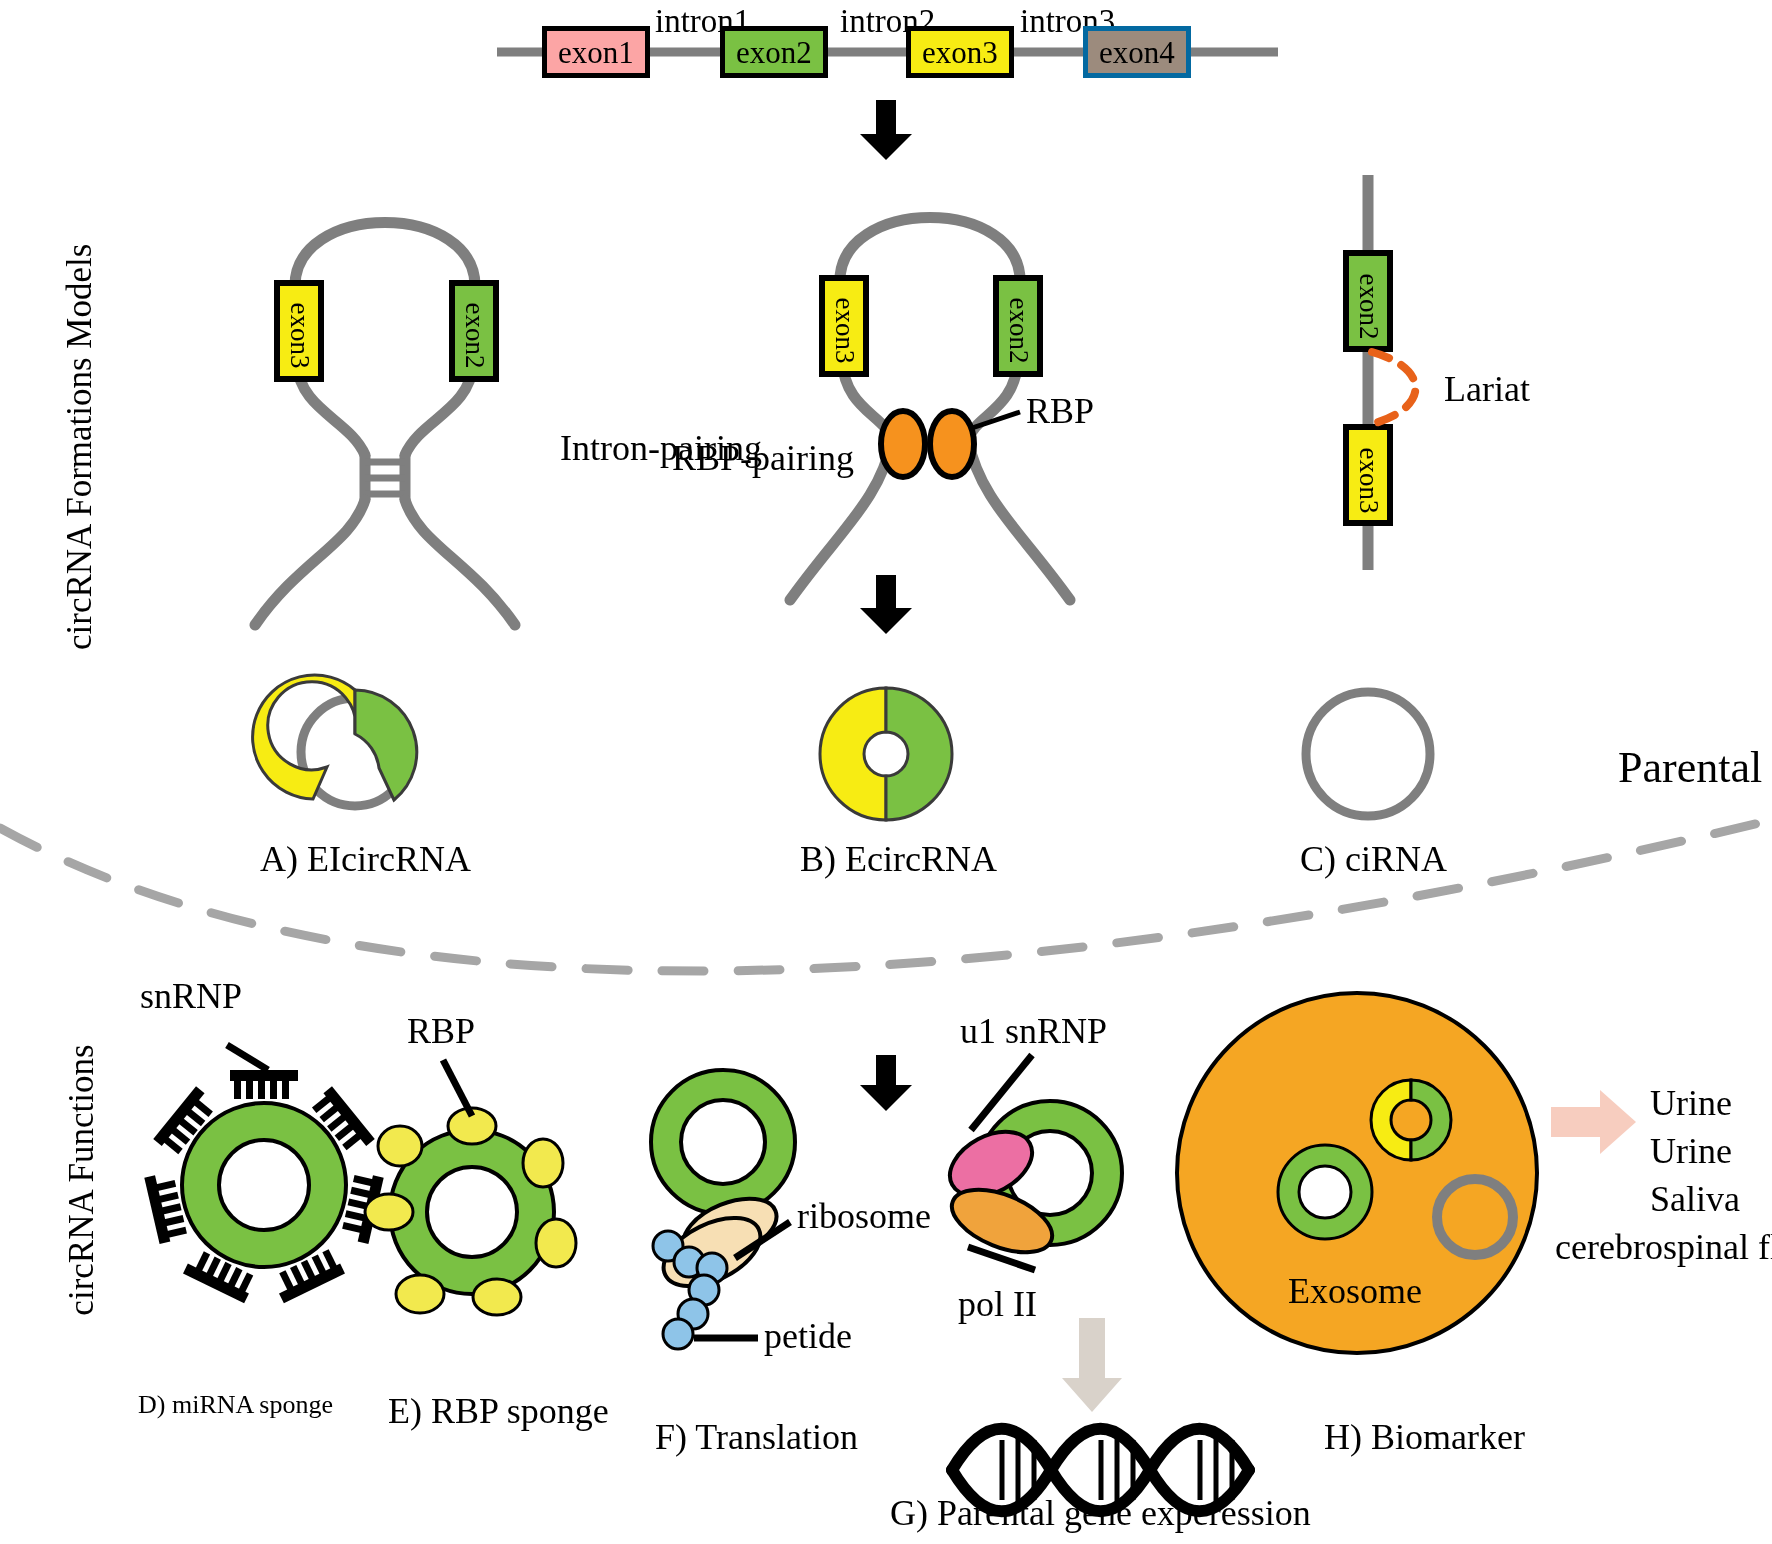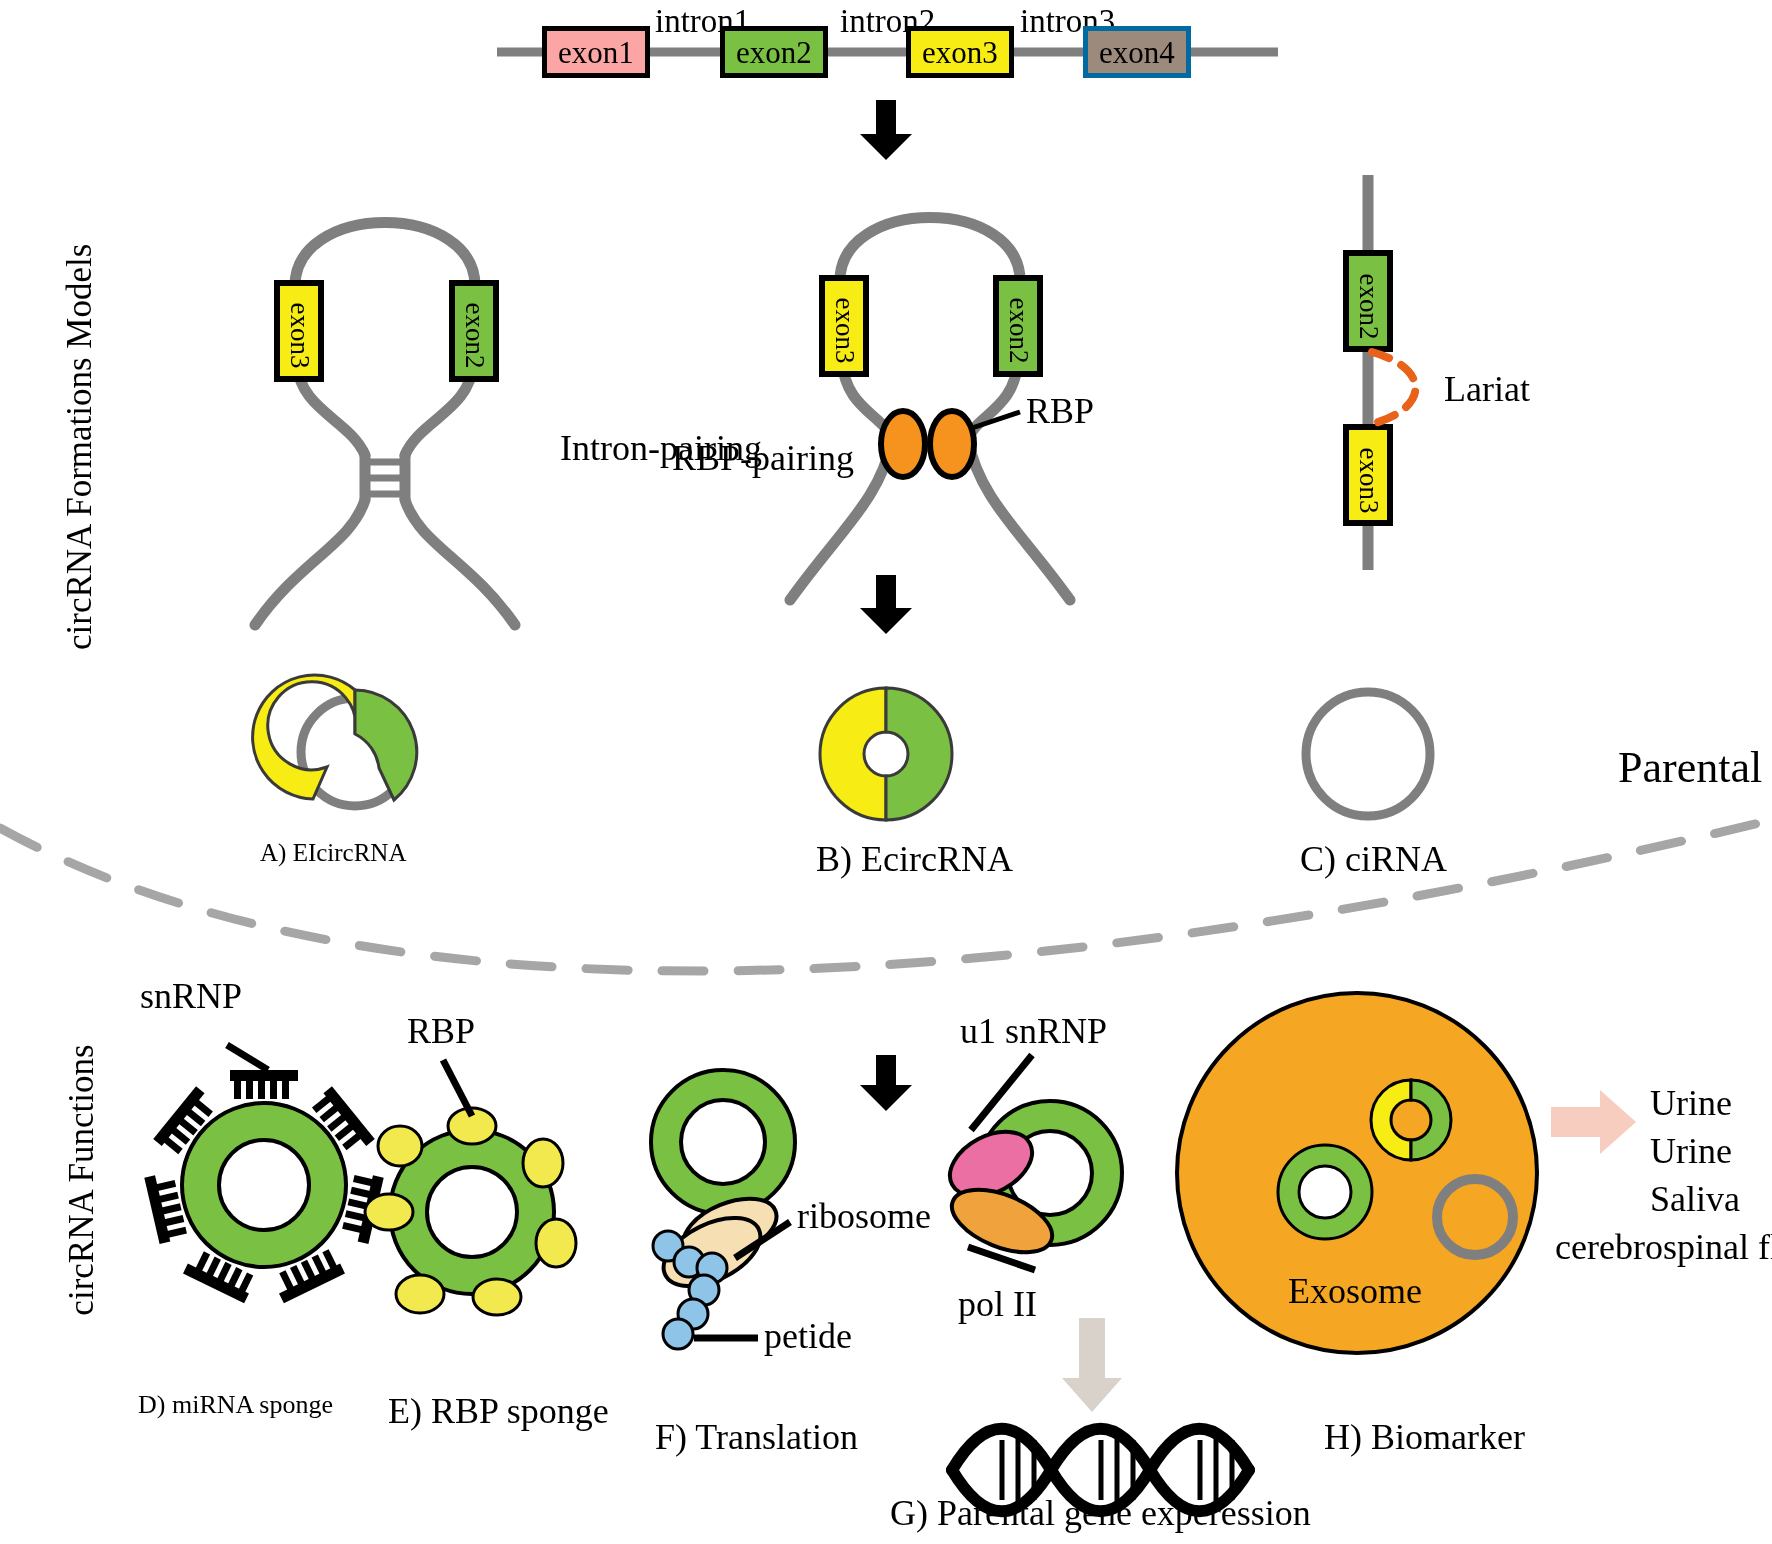--- a/index.html
+++ b/index.html
@@ -279,22 +279,22 @@
 
   <div class="vlabel" style="left:784px;top:315px;width:120px;text-align:center;font-size:27px;transform:rotate(90deg);">exon3</div>
   <div class="vlabel" style="left:958px;top:315px;width:120px;text-align:center;font-size:27px;transform:rotate(90deg);">exon2</div>
   <div class="txt" style="left:672px;top:437px;font-size:36px;">RBP-pairing</div>
   <div class="txt" style="left:1026px;top:390px;font-size:36px;">RBP</div>
 
   <div class="vlabel" style="left:1308px;top:291px;width:120px;text-align:center;font-size:27px;transform:rotate(90deg);">exon2</div>
   <div class="vlabel" style="left:1308px;top:465px;width:120px;text-align:center;font-size:27px;transform:rotate(90deg);">exon3</div>
   <div class="txt" style="left:1444px;top:368px;font-size:36px;">Lariat</div>
 
-  <div class="txt" style="left:260px;top:838px;font-size:25px;">A) EIcircRNA</div>
-  <div class="txt" style="left:800px;top:838px;font-size:36px;margin-left:16px;">B) EcircRNA</div>
+  <div class="txt" style="left:260px;top:838px;font-size:36px;">A) EIcircRNA</div>
+  <div class="txt" style="left:800px;top:838px;font-size:36px;">B) EcircRNA</div>
   <div class="txt" style="left:1300px;top:838px;font-size:36px;">C) ciRNA</div>
 
   <div class="txt" style="left:140px;top:975px;font-size:36px;">snRNP</div>
   <div class="txt" style="left:407px;top:1010px;font-size:36px;">RBP</div>
   <div class="txt" style="left:797px;top:1195px;font-size:36px;">ribosome</div>
   <div class="txt" style="left:764px;top:1315px;font-size:36px;">petide</div>
   <div class="txt" style="left:960px;top:1010px;font-size:36px;">u1 snRNP</div>
   <div class="txt" style="left:938px;top:1283px;font-size:36px;margin-left:20px;">pol II</div>
 
   <div class="txt" style="left:1288px;top:1270px;font-size:36px;">Exosome</div>

